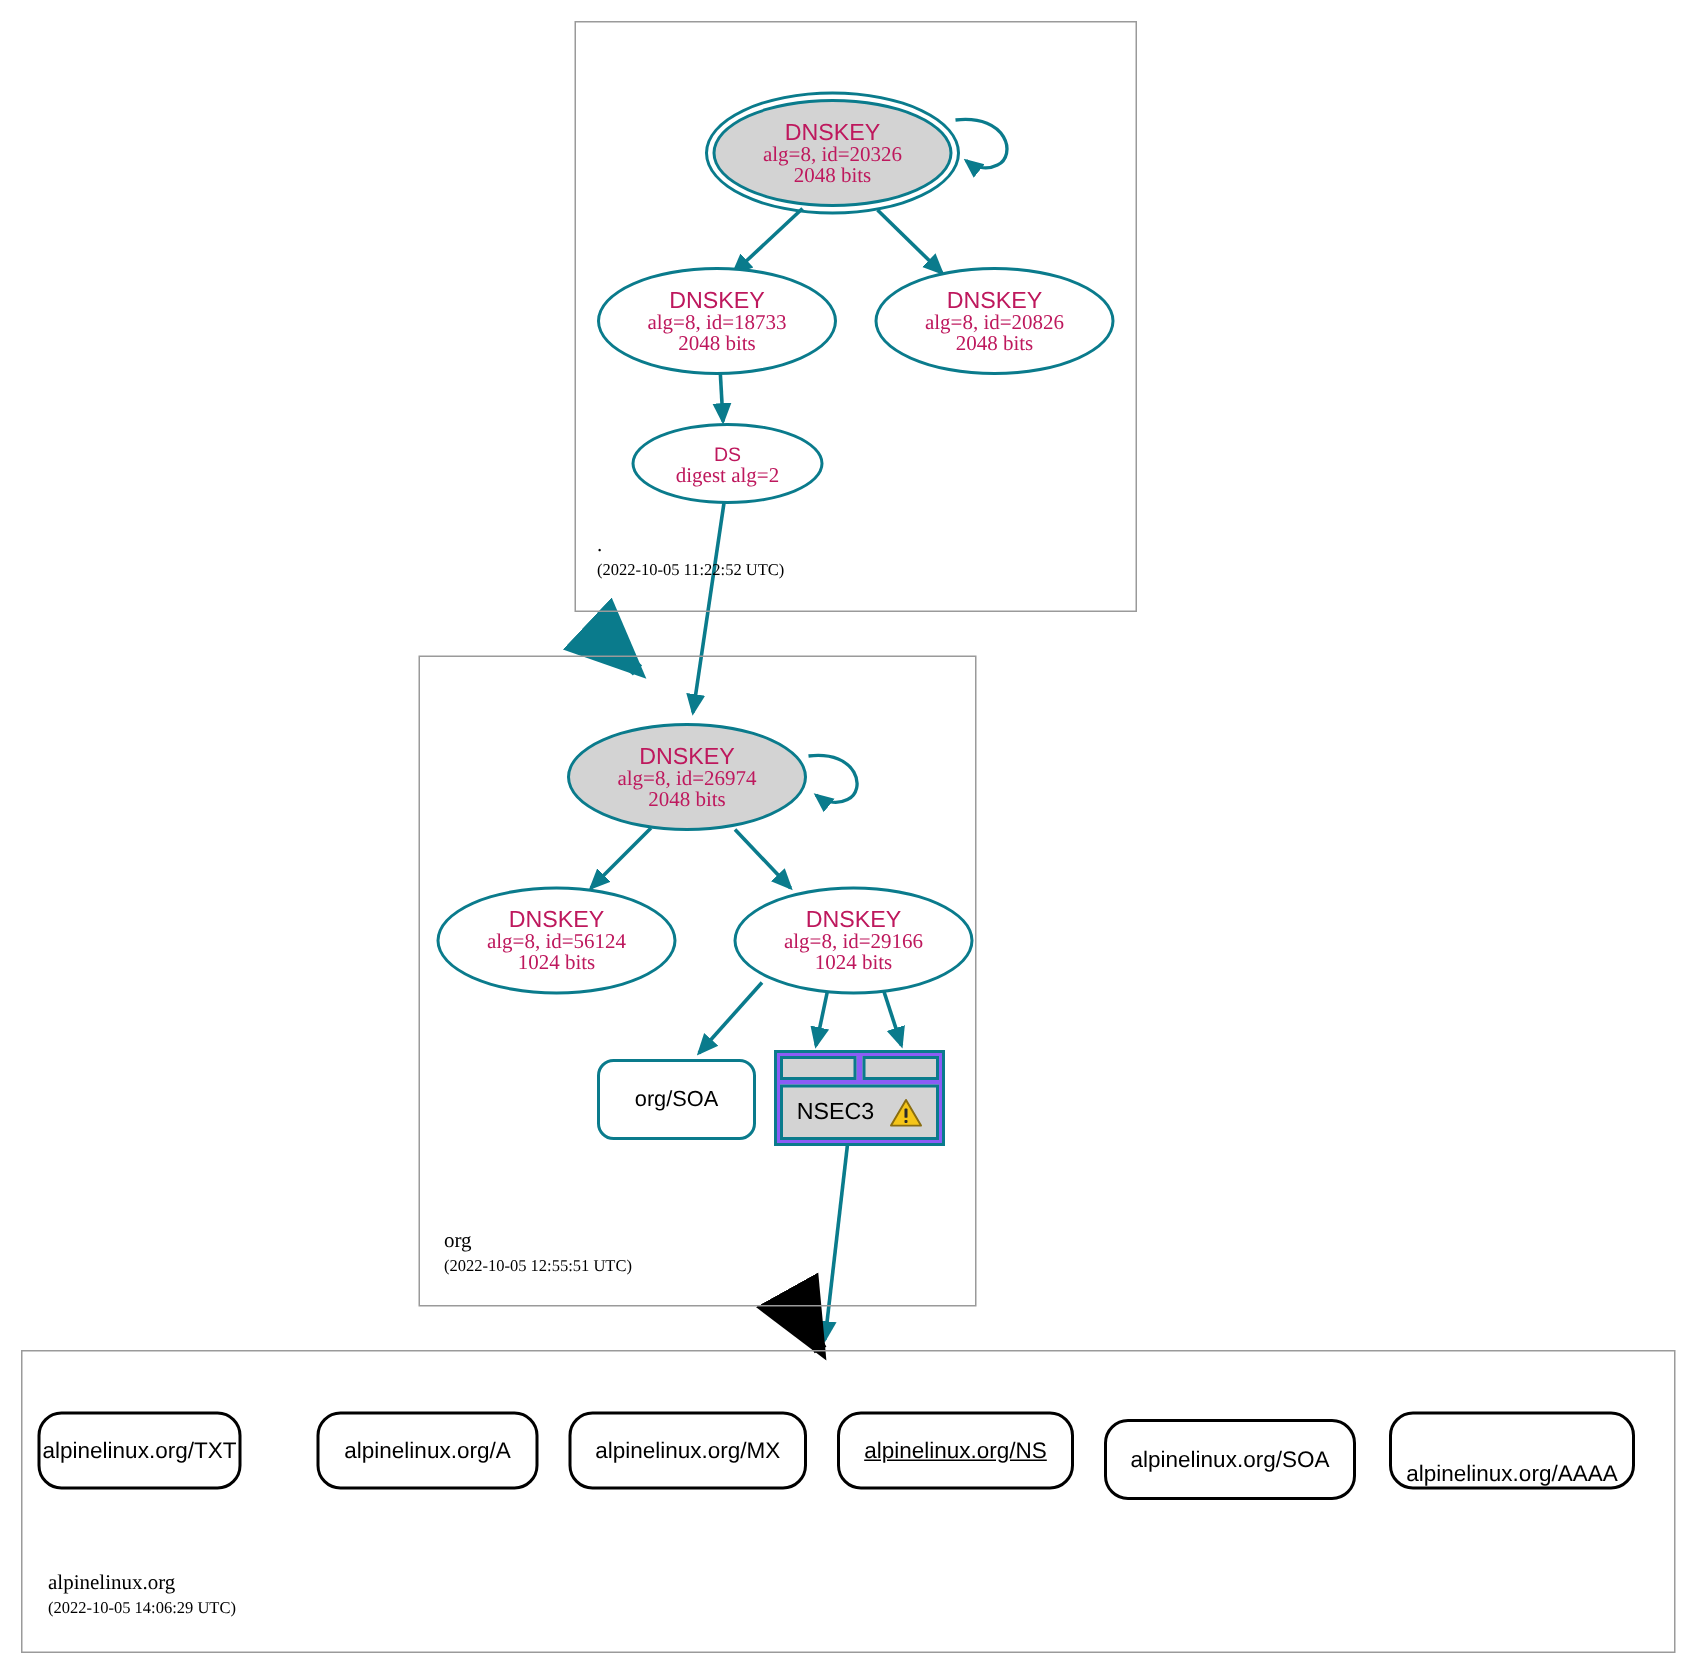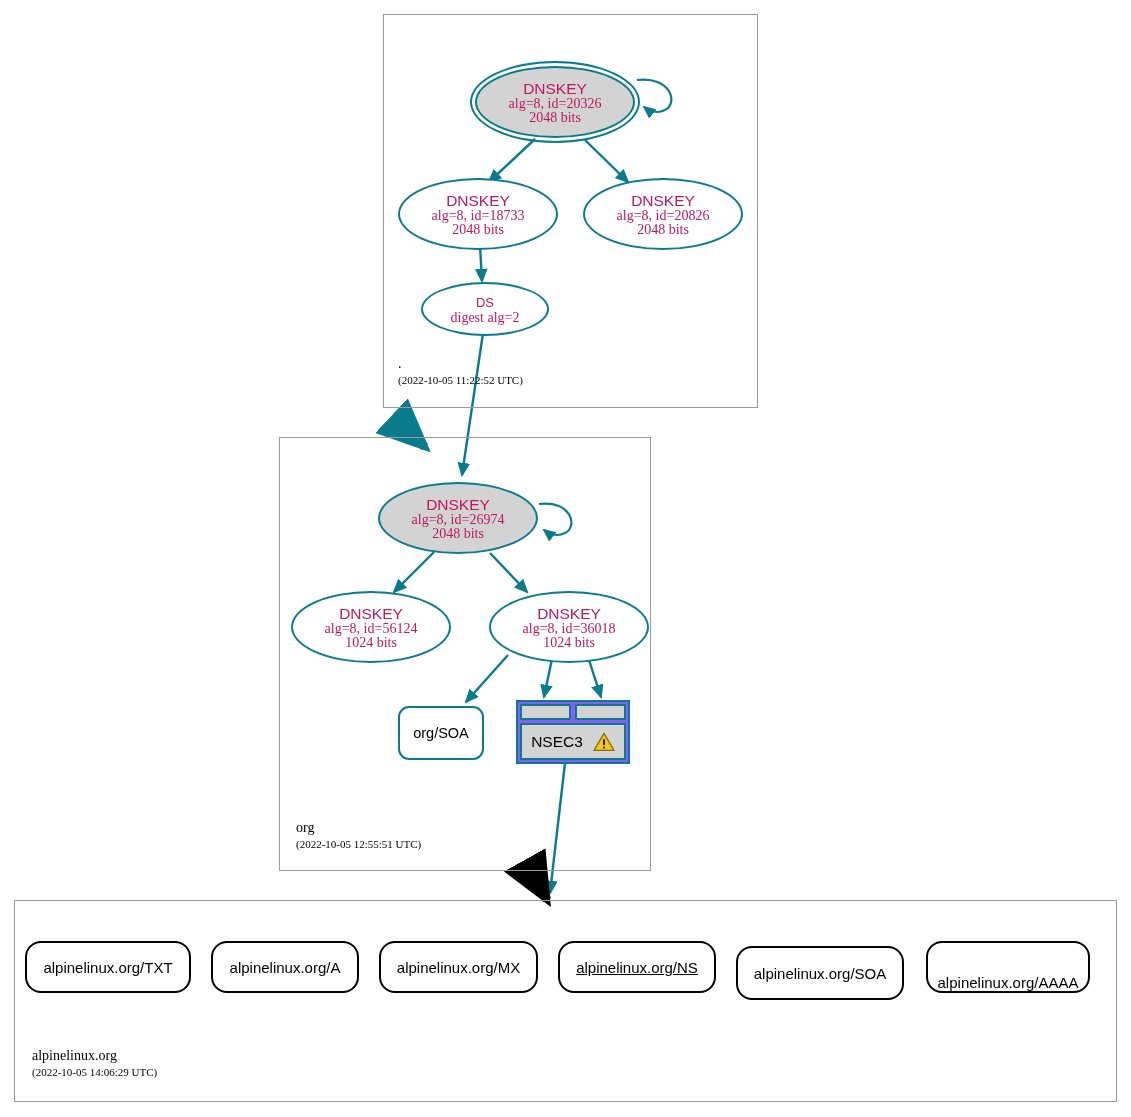--- a/index.html
+++ b/index.html
@@ -276,44 +276,44 @@
 </div>
 
 <div class="node ellipse" style="left:291px; top:591px; width:160px; height:72px;">
   <div class="rr-title">DNSKEY</div>
   <div class="rr-sub">alg=8, id=56124</div>
   <div class="rr-sub">1024 bits</div>
 </div>
 
 <div class="node ellipse" style="left:489px; top:591px; width:160px; height:72px;">
   <div class="rr-title">DNSKEY</div>
-  <div class="rr-sub">alg=8, id=36018</div>
+  <div class="rr-sub">alg=8, id=29166</div>
   <div class="rr-sub">1024 bits</div>
 </div>
 
-<div class="rounded-rect" style="left:398px; top:706px; width:86px; height:54px;">
+<div class="rounded-rect" style="left:398px; top:706px; width:106px; height:54px;">
   <span>org/SOA</span>
 </div>
 
 <div class="nsec-table" style="left:516px; top:700px; width:114px; height:64px;">
   <div class="nsec-header-row">
     <div class="nsec-cell"></div>
     <div class="nsec-cell"></div>
   </div>
   <div class="nsec-body">
     <span class="nsec-label">NSEC3</span>
     <svg class="warn-icon" width="22" height="20" viewBox="0 0 22 20">
       <path d="M11 1.3 L21 18.4 L1 18.4 Z" fill="#f5c518" stroke="#8a6d10" stroke-width="1.3" stroke-linejoin="round"></path>
       <rect x="10" y="7" width="2" height="6.2" fill="#2b2b2b" rx="0.6"></rect>
       <rect x="10" y="14.6" width="2" height="2" fill="#2b2b2b" rx="0.6"></rect>
     </svg>
   </div>
 </div>
 
-<div class="pill" style="left:25px; top:941px; width:166px; height:52px;">
+<div class="pill" style="left:25px; top:941px; width:136px; height:52px;">
   <span>alpinelinux.org/TXT</span>
 </div>
 
 <div class="pill" style="left:211px; top:941px; width:148px; height:52px;">
   <span>alpinelinux.org/A</span>
 </div>
 
 <div class="pill" style="left:379px; top:941px; width:159px; height:52px;">
   <span>alpinelinux.org/MX</span>
 </div>

